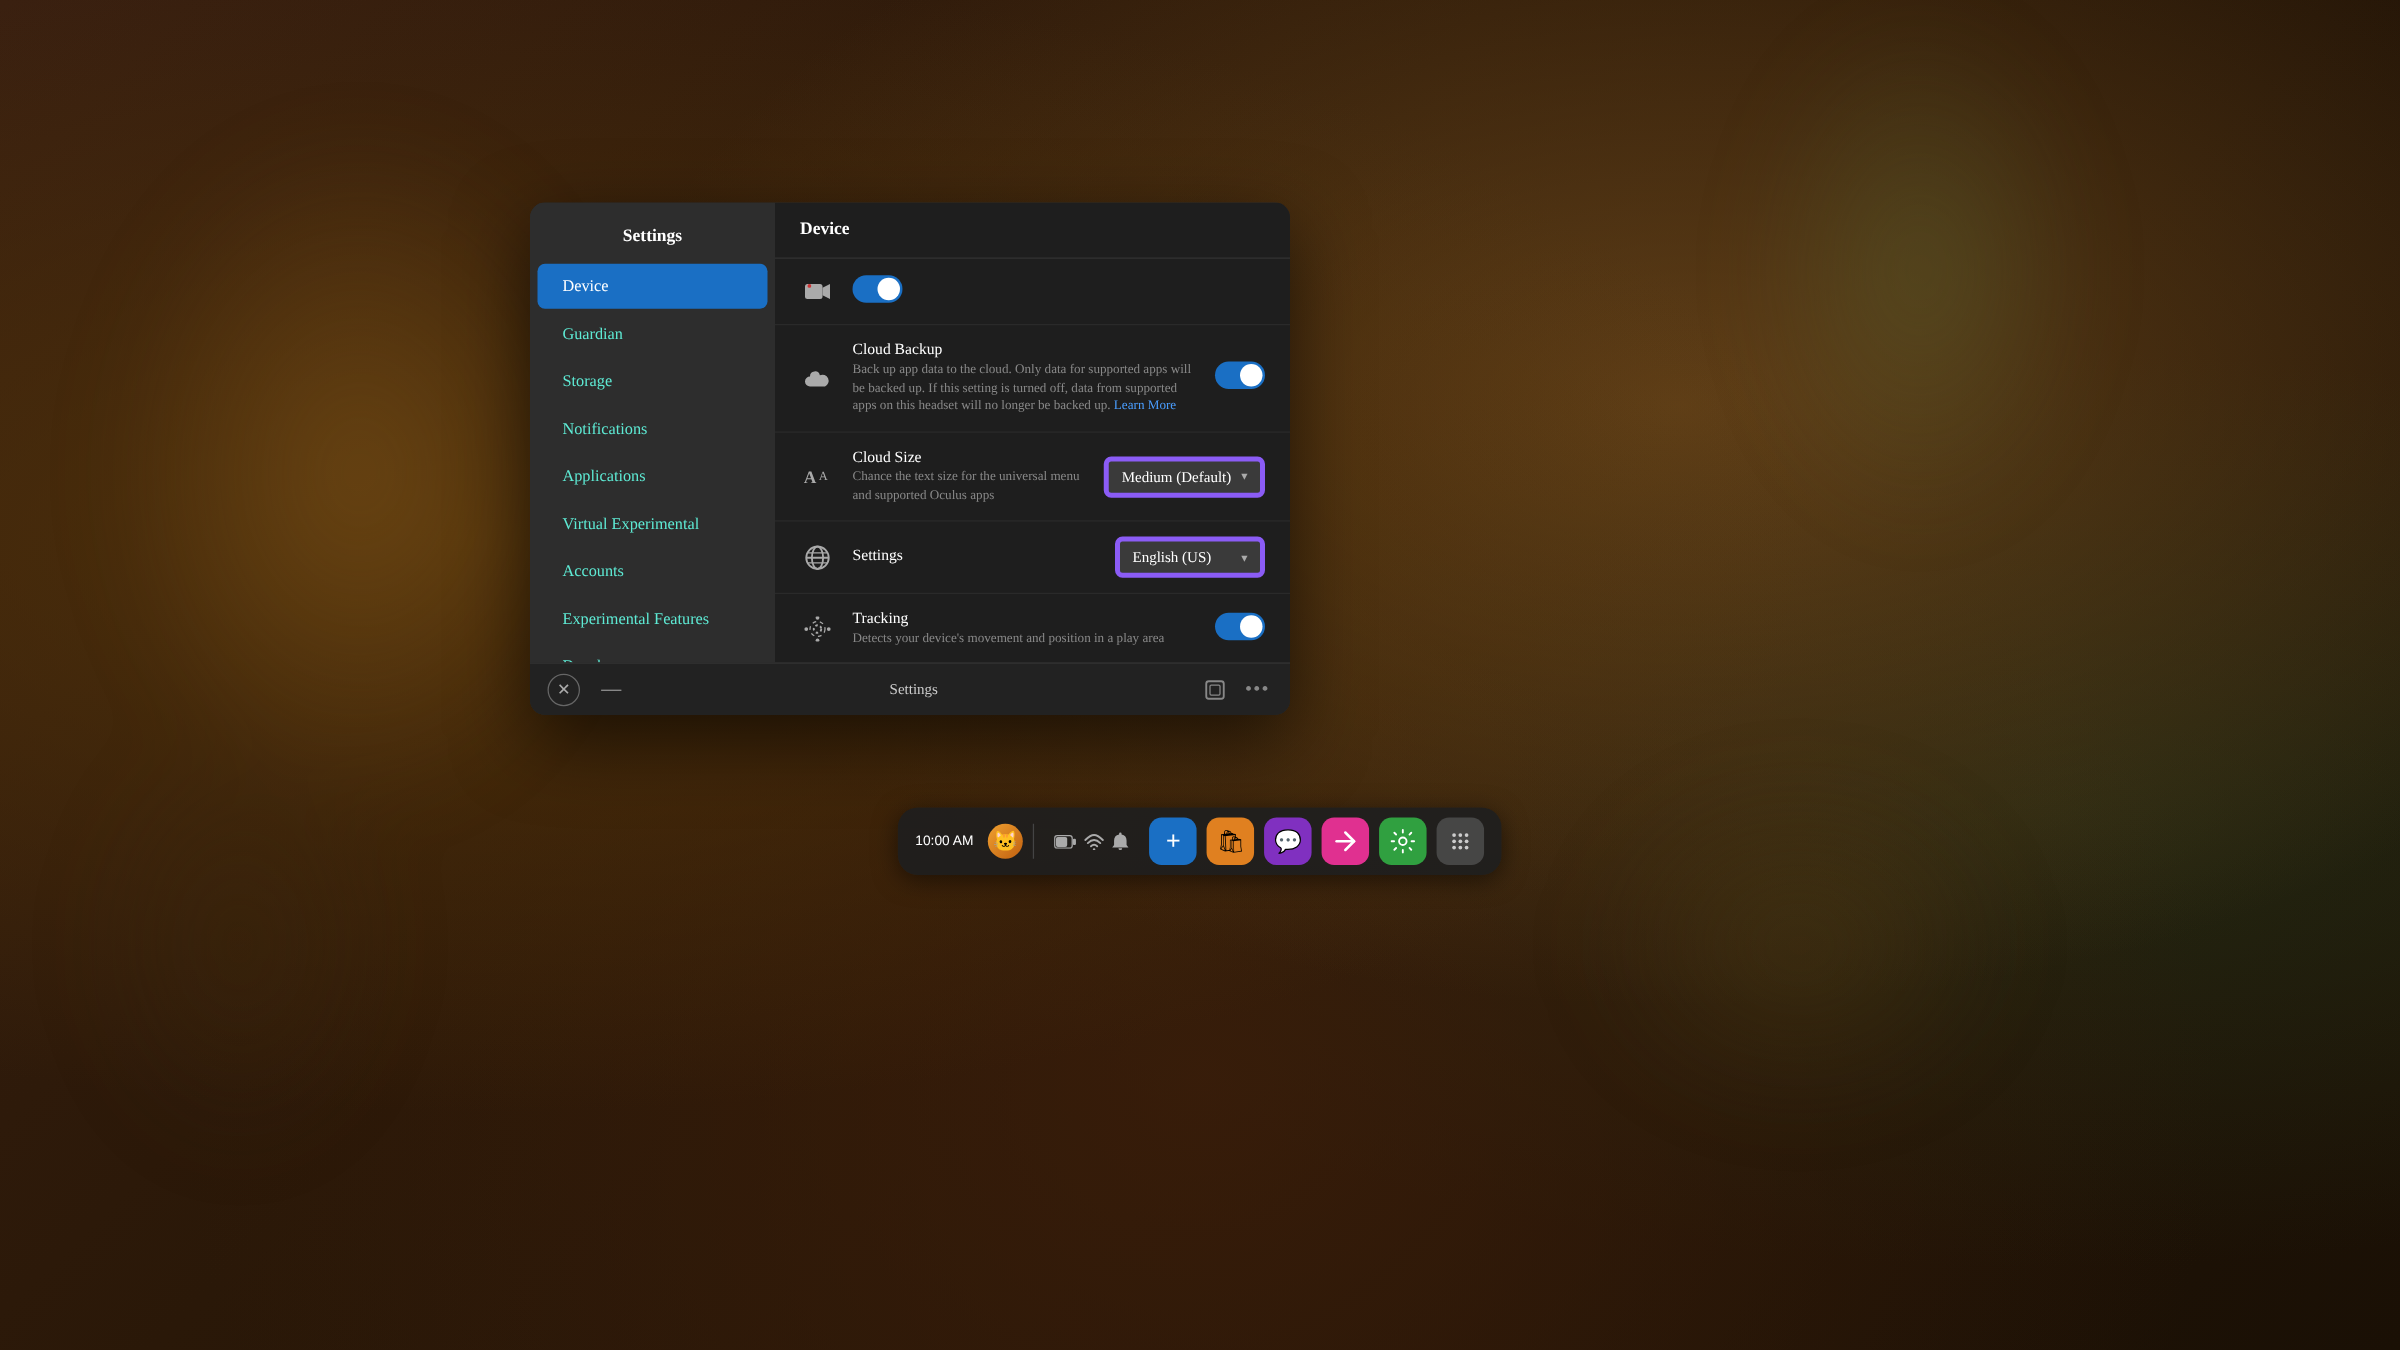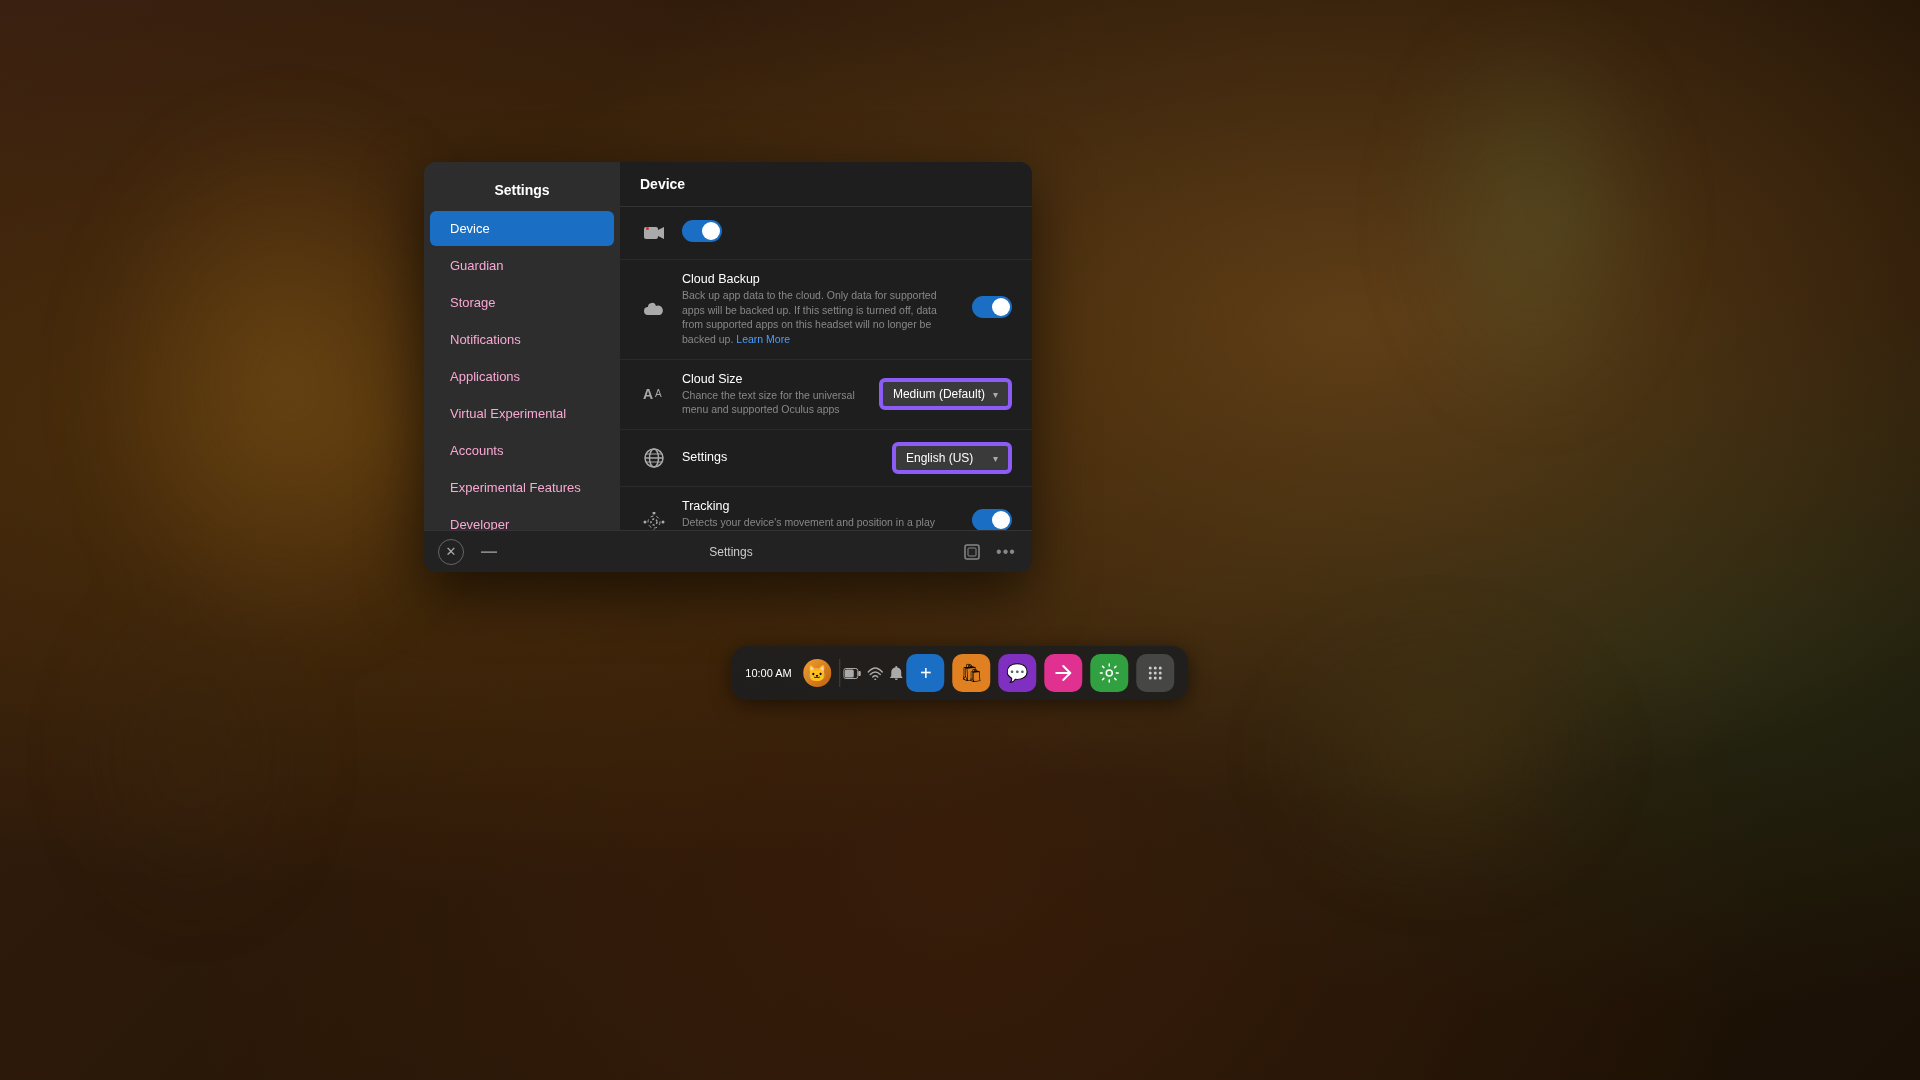--- a/index.html
+++ b/index.html
@@ -42,20 +42,21 @@
       top: 162px;
       left: 424px;
       width: 608px;
       height: 410px;
       background: #2d2d2d;
       border-radius: 12px;
       overflow: hidden;
       display: flex;
       flex-direction: column;
       box-shadow: 0 20px 60px rgba(0,0,0,0.6);
+      font-family: Liberation Serif, serif;
     }
 
     .window-body {
       display: flex;
       flex: 1;
       overflow: hidden;
     }
 
     
     .sidebar {
@@ -70,21 +71,21 @@
     .sidebar-title {
       color: #ffffff;
       font-size: 14px;
       font-weight: 600;
       padding: 12px 20px 12px;
       text-align: center;
     }
 
     .sidebar-item {
       padding: 10px 20px;
-      color: #f9a8d4;
+      color: #5eead4;
       font-size: 13px;
       cursor: pointer;
       border-radius: 6px;
       margin: 1px 6px;
     }
 
     .sidebar-item.active {
       background: #1a6fc4;
       color: #ffffff;
     }
@@ -281,21 +282,21 @@
     .taskbar {
       position: absolute;
       bottom: 380px;
       left: 50%;
       transform: translateX(-50%);
       background: rgba(30,30,30,0.92);
       border-radius: 16px;
       padding: 8px 14px;
       display: flex;
       align-items: center;
-      gap: 3px;
+      gap: 16px;
       box-shadow: 0 4px 20px rgba(0,0,0,0.5);
     }
 
     .taskbar-left {
       display: flex;
       align-items: center;
       gap: 8px;
       padding-right: 8px;
       border-right: 1px solid #444;
     }

